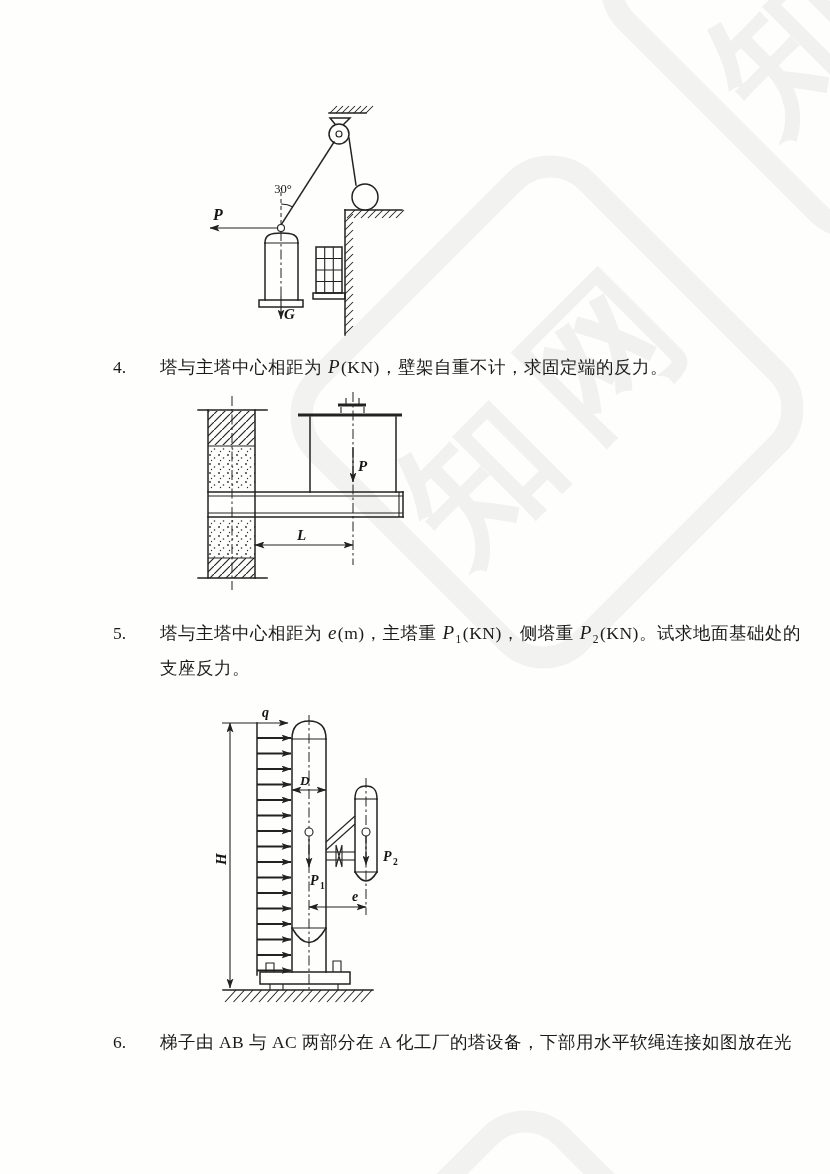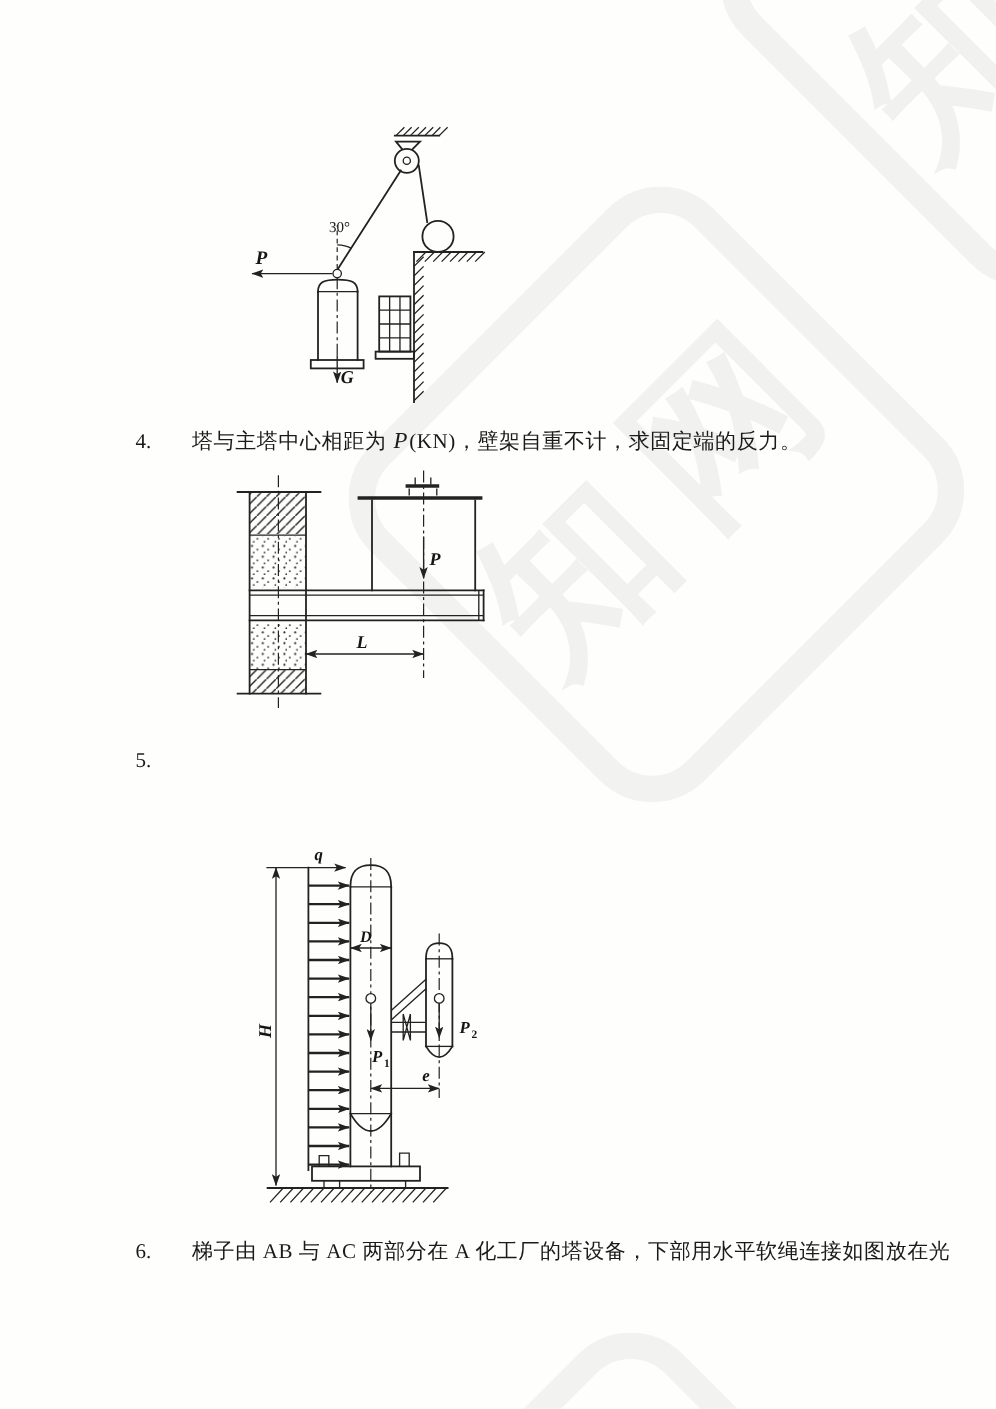--- a/index.html
+++ b/index.html
@@ -269,20 +269,22 @@
   <div class="prob" id="p4">
     <div class="pnum">4.</div>
     <div class="plines">
       <div class="pline"><span>塔与主塔中心相距为 </span><span class="it">P</span><span>(KN)，壁架自重不计，求固定端的反力。</span></div>
     </div>
   </div>
 
   <div class="prob" id="p5">
     <div class="pnum">5.</div>
     <div class="plines">
+      <div class="pline"><span>塔与主塔中心相距为 </span><span class="it">e</span><span>(m)，主塔重 </span><span class="it">P</span><span class="sub">1</span><span>(KN)，侧塔重 </span><span class="it">P</span><span class="sub">2</span><span>(KN)。试求地面基础处的</span></div>
+      <div class="pline"><span>支座反力。</span></div>
     </div>
   </div>
 
   <div class="prob" id="p6">
     <div class="pnum">6.</div>
     <div class="plines">
       <div class="pline"><span>梯子由 AB 与 AC 两部分在 A 化工厂的塔设备，下部用水平软绳连接如图放在光</span></div>
     </div>
   </div>
 

